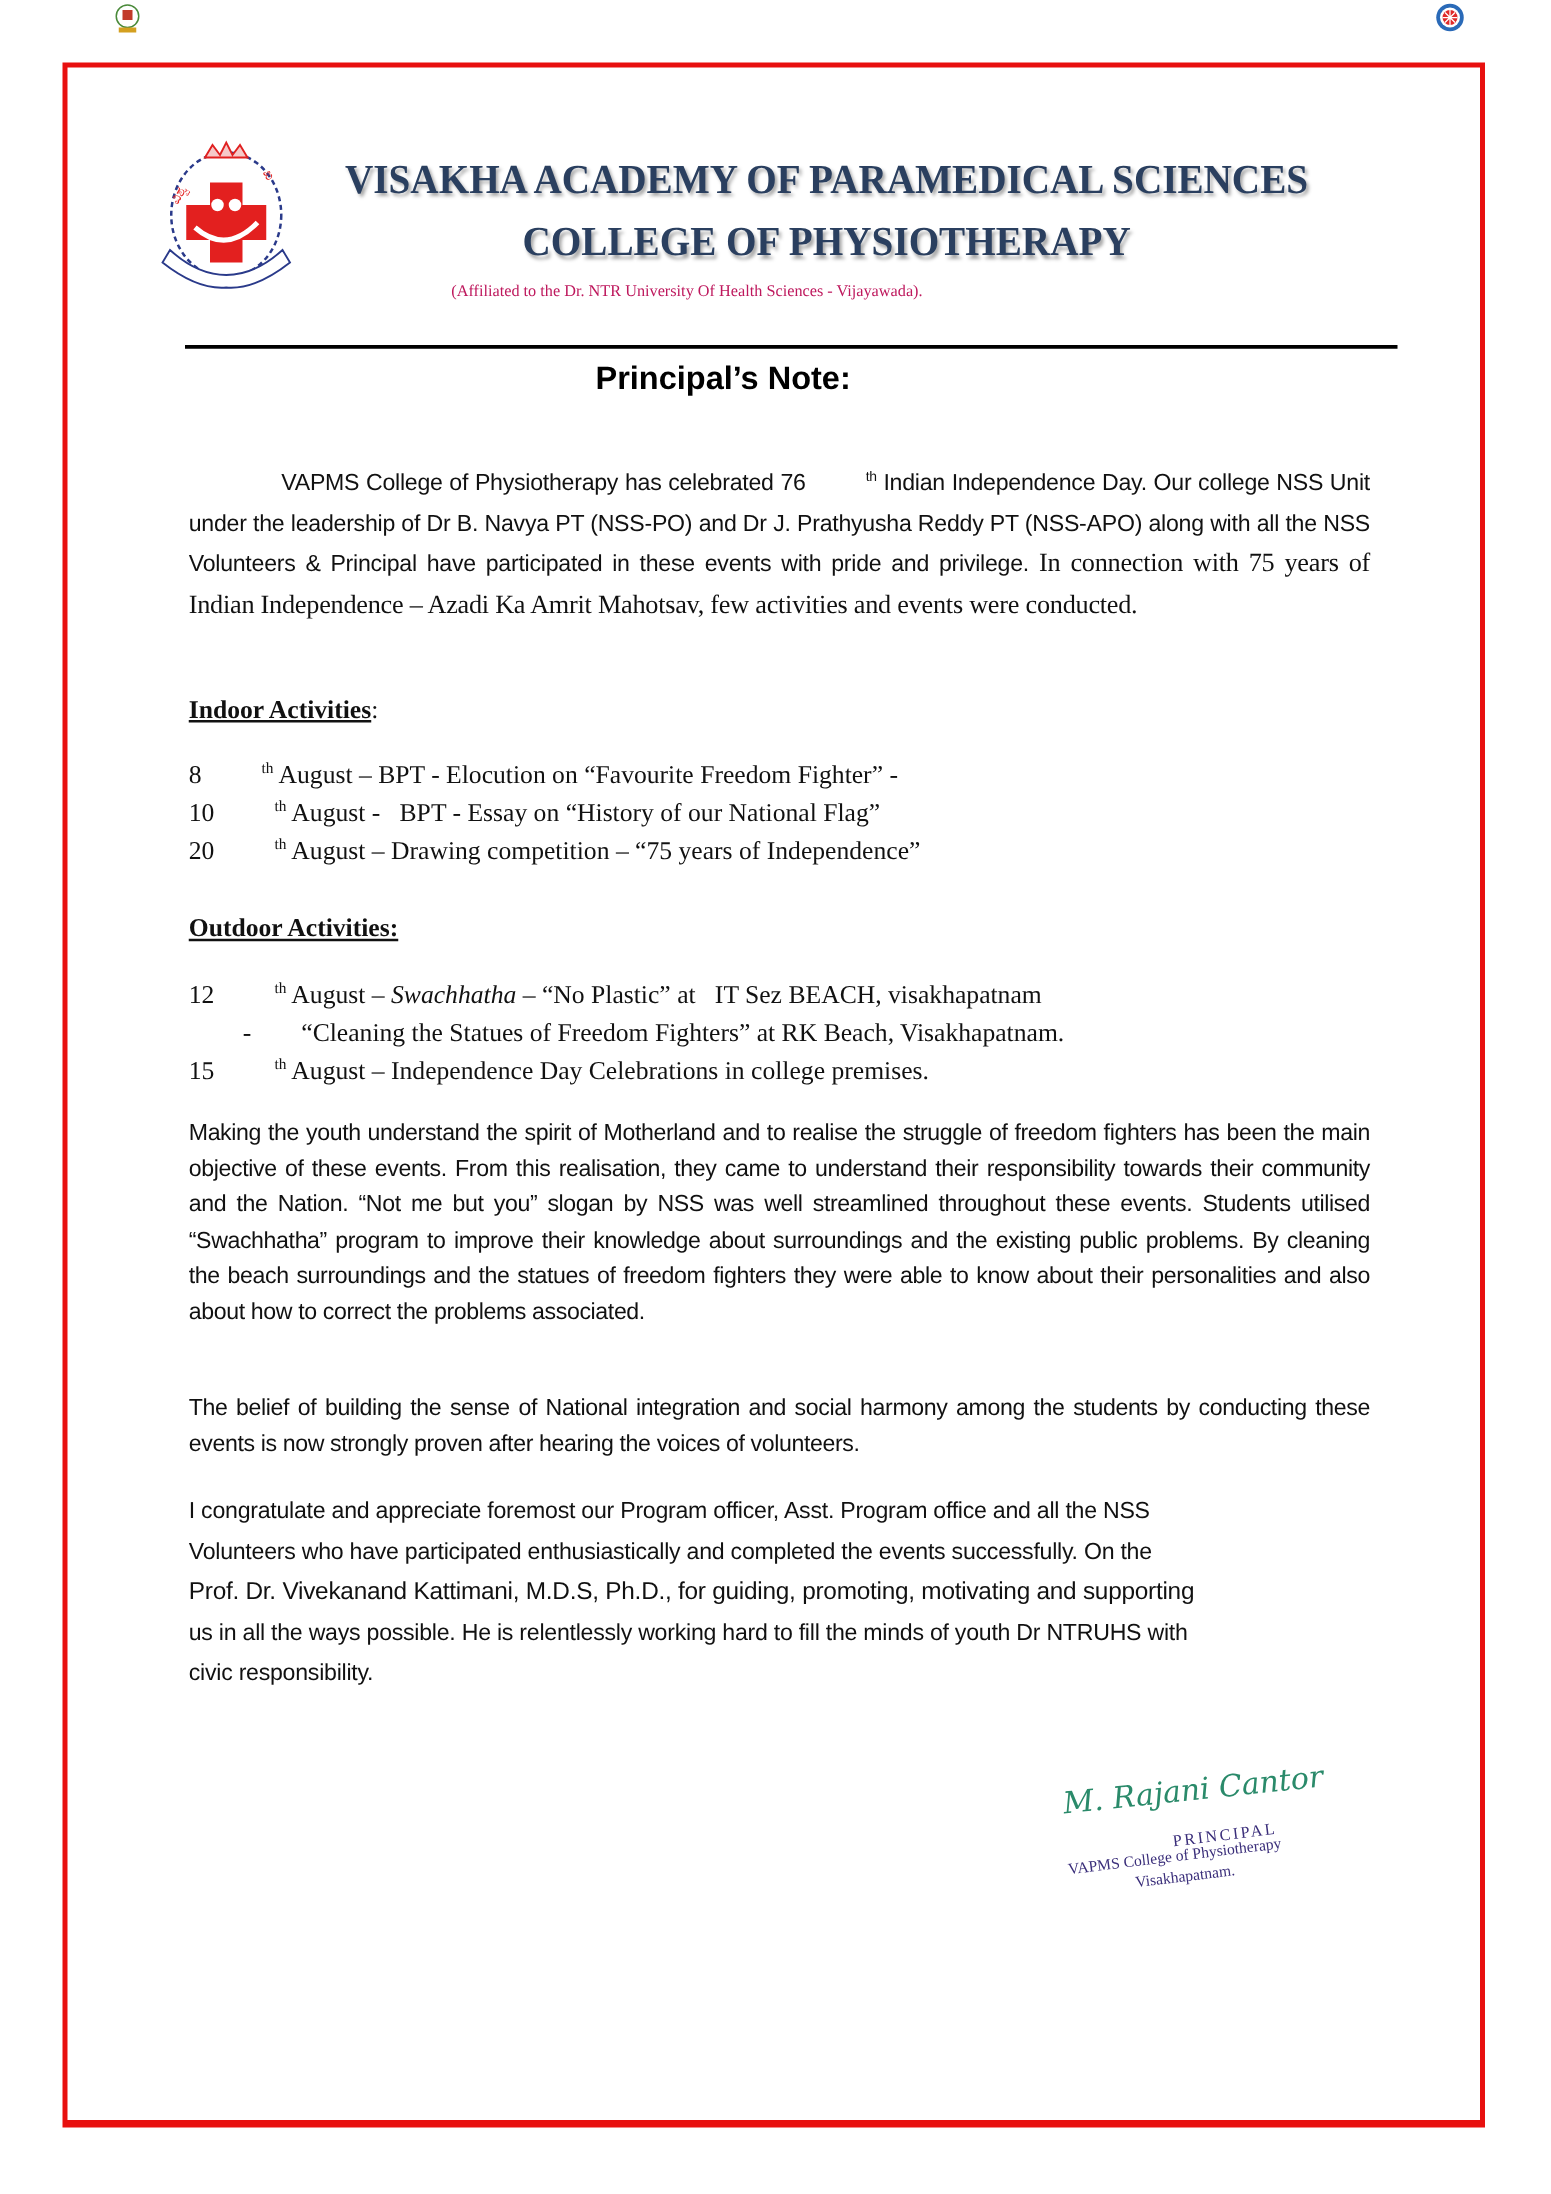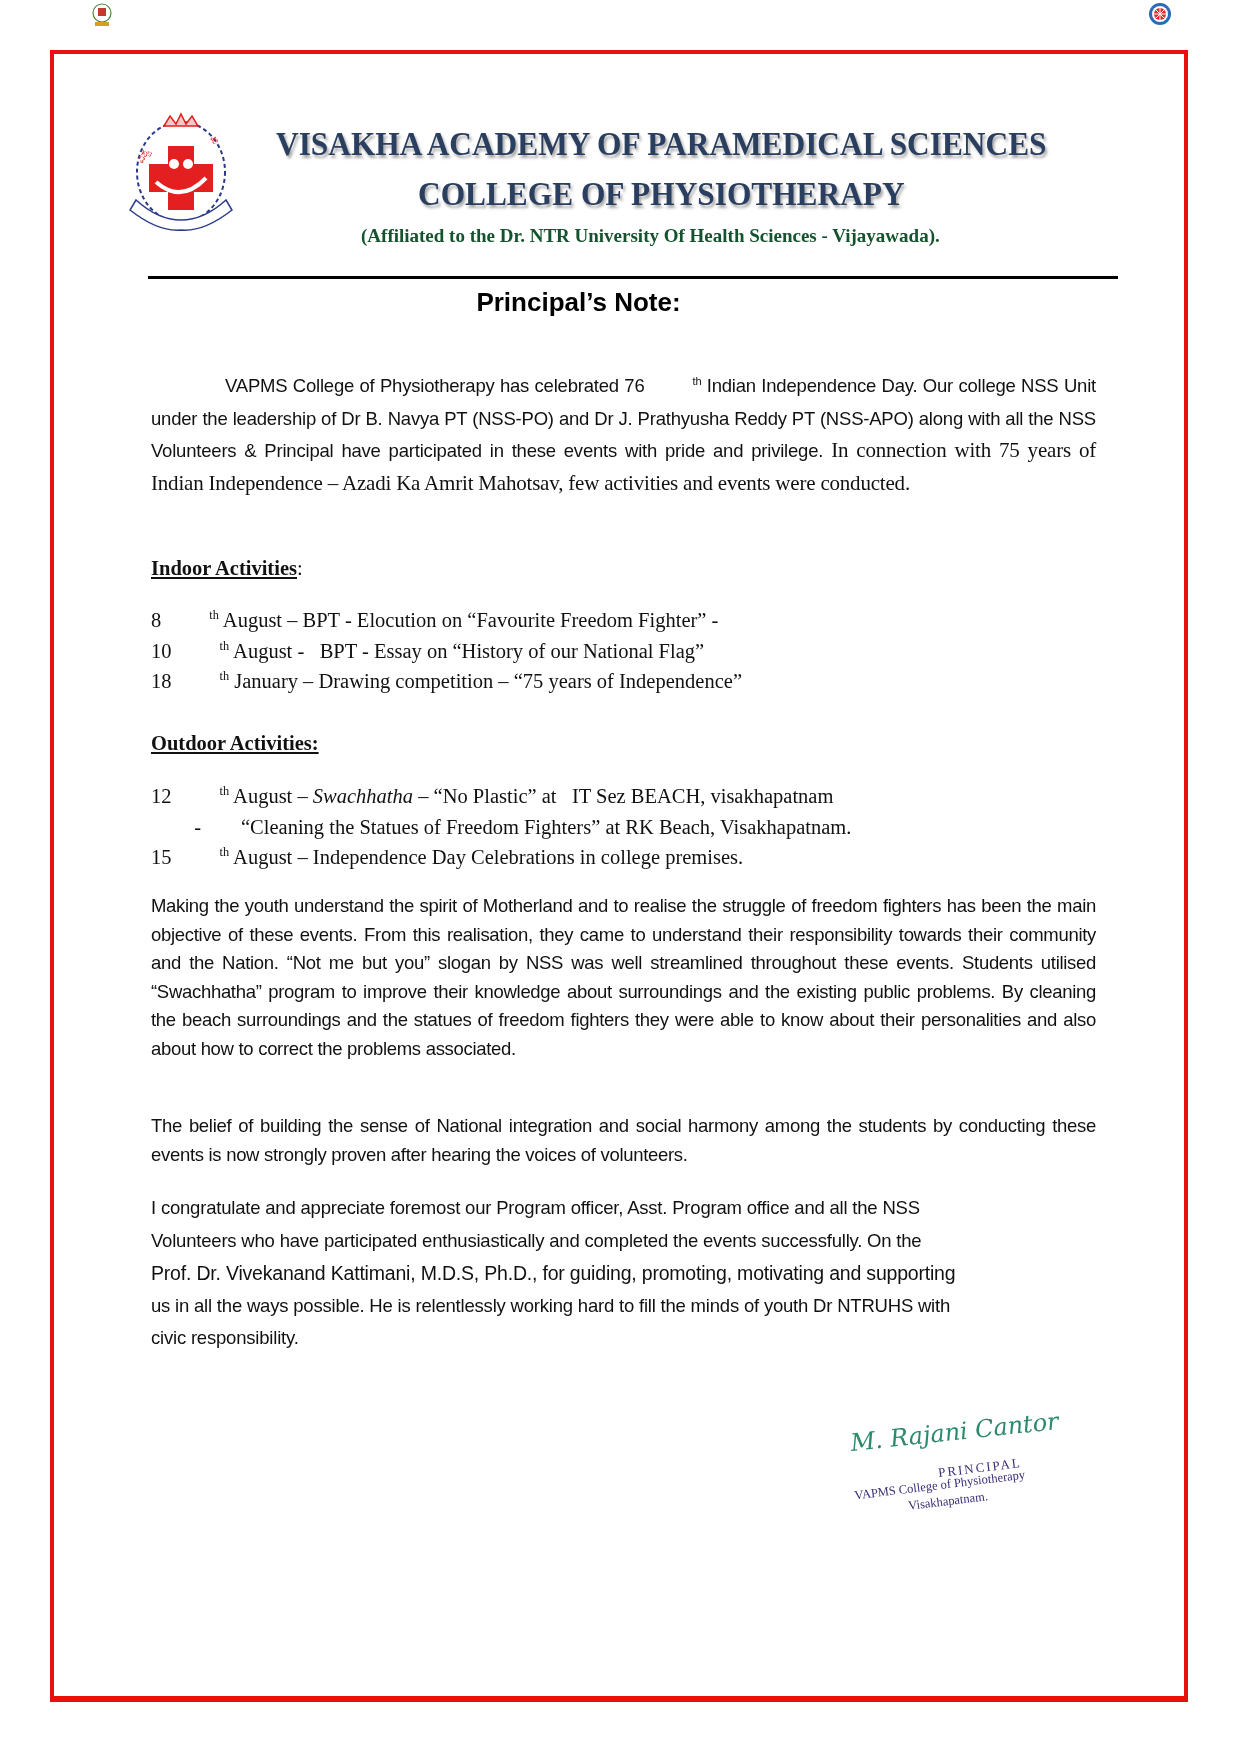--- a/index.html
+++ b/index.html
@@ -5,21 +5,21 @@
   html, body { margin: 0; padding: 0; background: #ffffff; }
   body { width: 1241px; height: 1755px; position: relative; overflow: hidden; color: #111; }
   .abs { position: absolute; }
   .frame { left: 50px; top: 50px; width: 1138px; height: 1652px; border: 4px solid #e8100f; border-bottom-width: 6px; box-sizing: border-box; }
   .tiny-logo-left { left: 88px; top: 2px; width: 28px; height: 28px; }
   .tiny-logo-right { left: 1148px; top: 2px; width: 24px; height: 24px; }
   .college-logo { left: 118px; top: 108px; width: 126px; height: 124px; }
   .title1, .title2 { font-family: "Liberation Serif", serif; font-weight: bold; color: #2a3f5f; text-shadow: 2px 3px 3px rgba(0,0,0,0.35); white-space: nowrap; transform-origin: left top; }
   .title1 { left: 276px; top: 126px; font-size: 33px; transform: scaleX(0.95); }
   .title2 { left: 418px; top: 176px; font-size: 33px; transform: scaleX(0.95); }
-  .affil { left: 361px; top: 225px; font-family: "Liberation Serif", serif; font-size: 19px; color: #14532d; white-space: nowrap; font-weight: bold; }
+  .affil { left: 361px; top: 225px; font-family: "Liberation Serif", serif; font-size: 13px; color: #be185d; white-space: nowrap; }
   .rule { left: 148px; top: 276px; width: 970px; height: 3px; background: #000; }
   .note-title { left: 0; width: 1157px; top: 287px; text-align: center; font-family: "Liberation Sans", sans-serif; font-weight: bold; font-size: 26px; color: #000; }
   .para { left: 151px; width: 945px; font-size: 19.5px; text-align: justify; }
   .calibri { font-family: "Liberation Sans", sans-serif; font-size: 18.5px; line-height: 32.5px; letter-spacing: -0.2px; }
   .cambria { font-family: "Liberation Serif", serif; font-size: 21px; line-height: 30px; }
   .arial { font-family: Liberation Sans, sans-serif; font-size: 18.5px; line-height: 28.6px; letter-spacing: -0.3px; }
   .p1 { top: 370px; }
   .indent { display: inline-block; width: 74px; }
   .serif-list { font-family: "Liberation Serif", serif; font-size: 20.5px; line-height: 30.5px; left: 151px; white-space: nowrap; }
   .heading-u { font-weight: bold; text-decoration: underline; }
@@ -79,21 +79,21 @@
 <div class="abs para calibri p1">
   <span class="indent"></span><span>VAPMS College of Physiotherapy has celebrated 76</span><sup>th</sup><span> Indian Independence Day.  Our college NSS Unit under the leadership of Dr B. Navya PT (NSS-PO) and Dr J. Prathyusha Reddy PT (NSS-APO) along with all the NSS Volunteers &amp; Principal have participated in these events with pride and privilege.</span><span class="cambria" style="font-size:21px"> In connection with 75 years of Indian Independence – Azadi Ka Amrit Mahotsav, few activities and events were conducted.</span>
 </div>
 
 <div class="abs serif-list" style="top:553px;">
   <span class="heading-u">Indoor Activities</span><span>:</span>
 </div>
 <div class="abs serif-list" style="top:605px;">
   <div><span>8</span><sup>th</sup><span> August – BPT - Elocution on “Favourite </span><span class="bold">Freedom Fighter</span><span>” -</span></div>
   <div><span>10</span><sup>th</sup><span style="white-space:pre"> August -   BPT - Essay on “</span><span class="bold">History of our National Flag</span><span>”</span></div>
-  <div><span>18</span><sup>th</sup><span> January – Drawing competition – “</span><span class="bold">75 years of Independence</span><span>”</span></div>
+  <div><span>20</span><sup>th</sup><span> August – Drawing competition – “</span><span class="bold">75 years of Independence</span><span>”</span></div>
 </div>
 
 <div class="abs serif-list" style="top:728px;">
   <span class="heading-u">Outdoor Activities:</span>
 </div>
 <div class="abs serif-list" style="top:781px;">
   <div style="white-space:pre"><span>12</span><sup>th</sup><span> August – </span><span class="ital">Swachhatha</span><span> – “</span><span class="bold">No Plastic</span><span>” at   IT Sez BEACH, visakhapatnam</span></div>
   <div><span style="display:inline-block;width:50px;text-align:right;">-</span><span style="display:inline-block;width:40px;"></span><span>“</span><span class="bold">Cleaning the Statues of Freedom Fighters</span><span>” at RK Beach, Visakhapatnam.</span></div>
   <div><span>15</span><sup>th</sup><span> August – Independence Day Celebrations in college premises.</span></div>
 </div>

